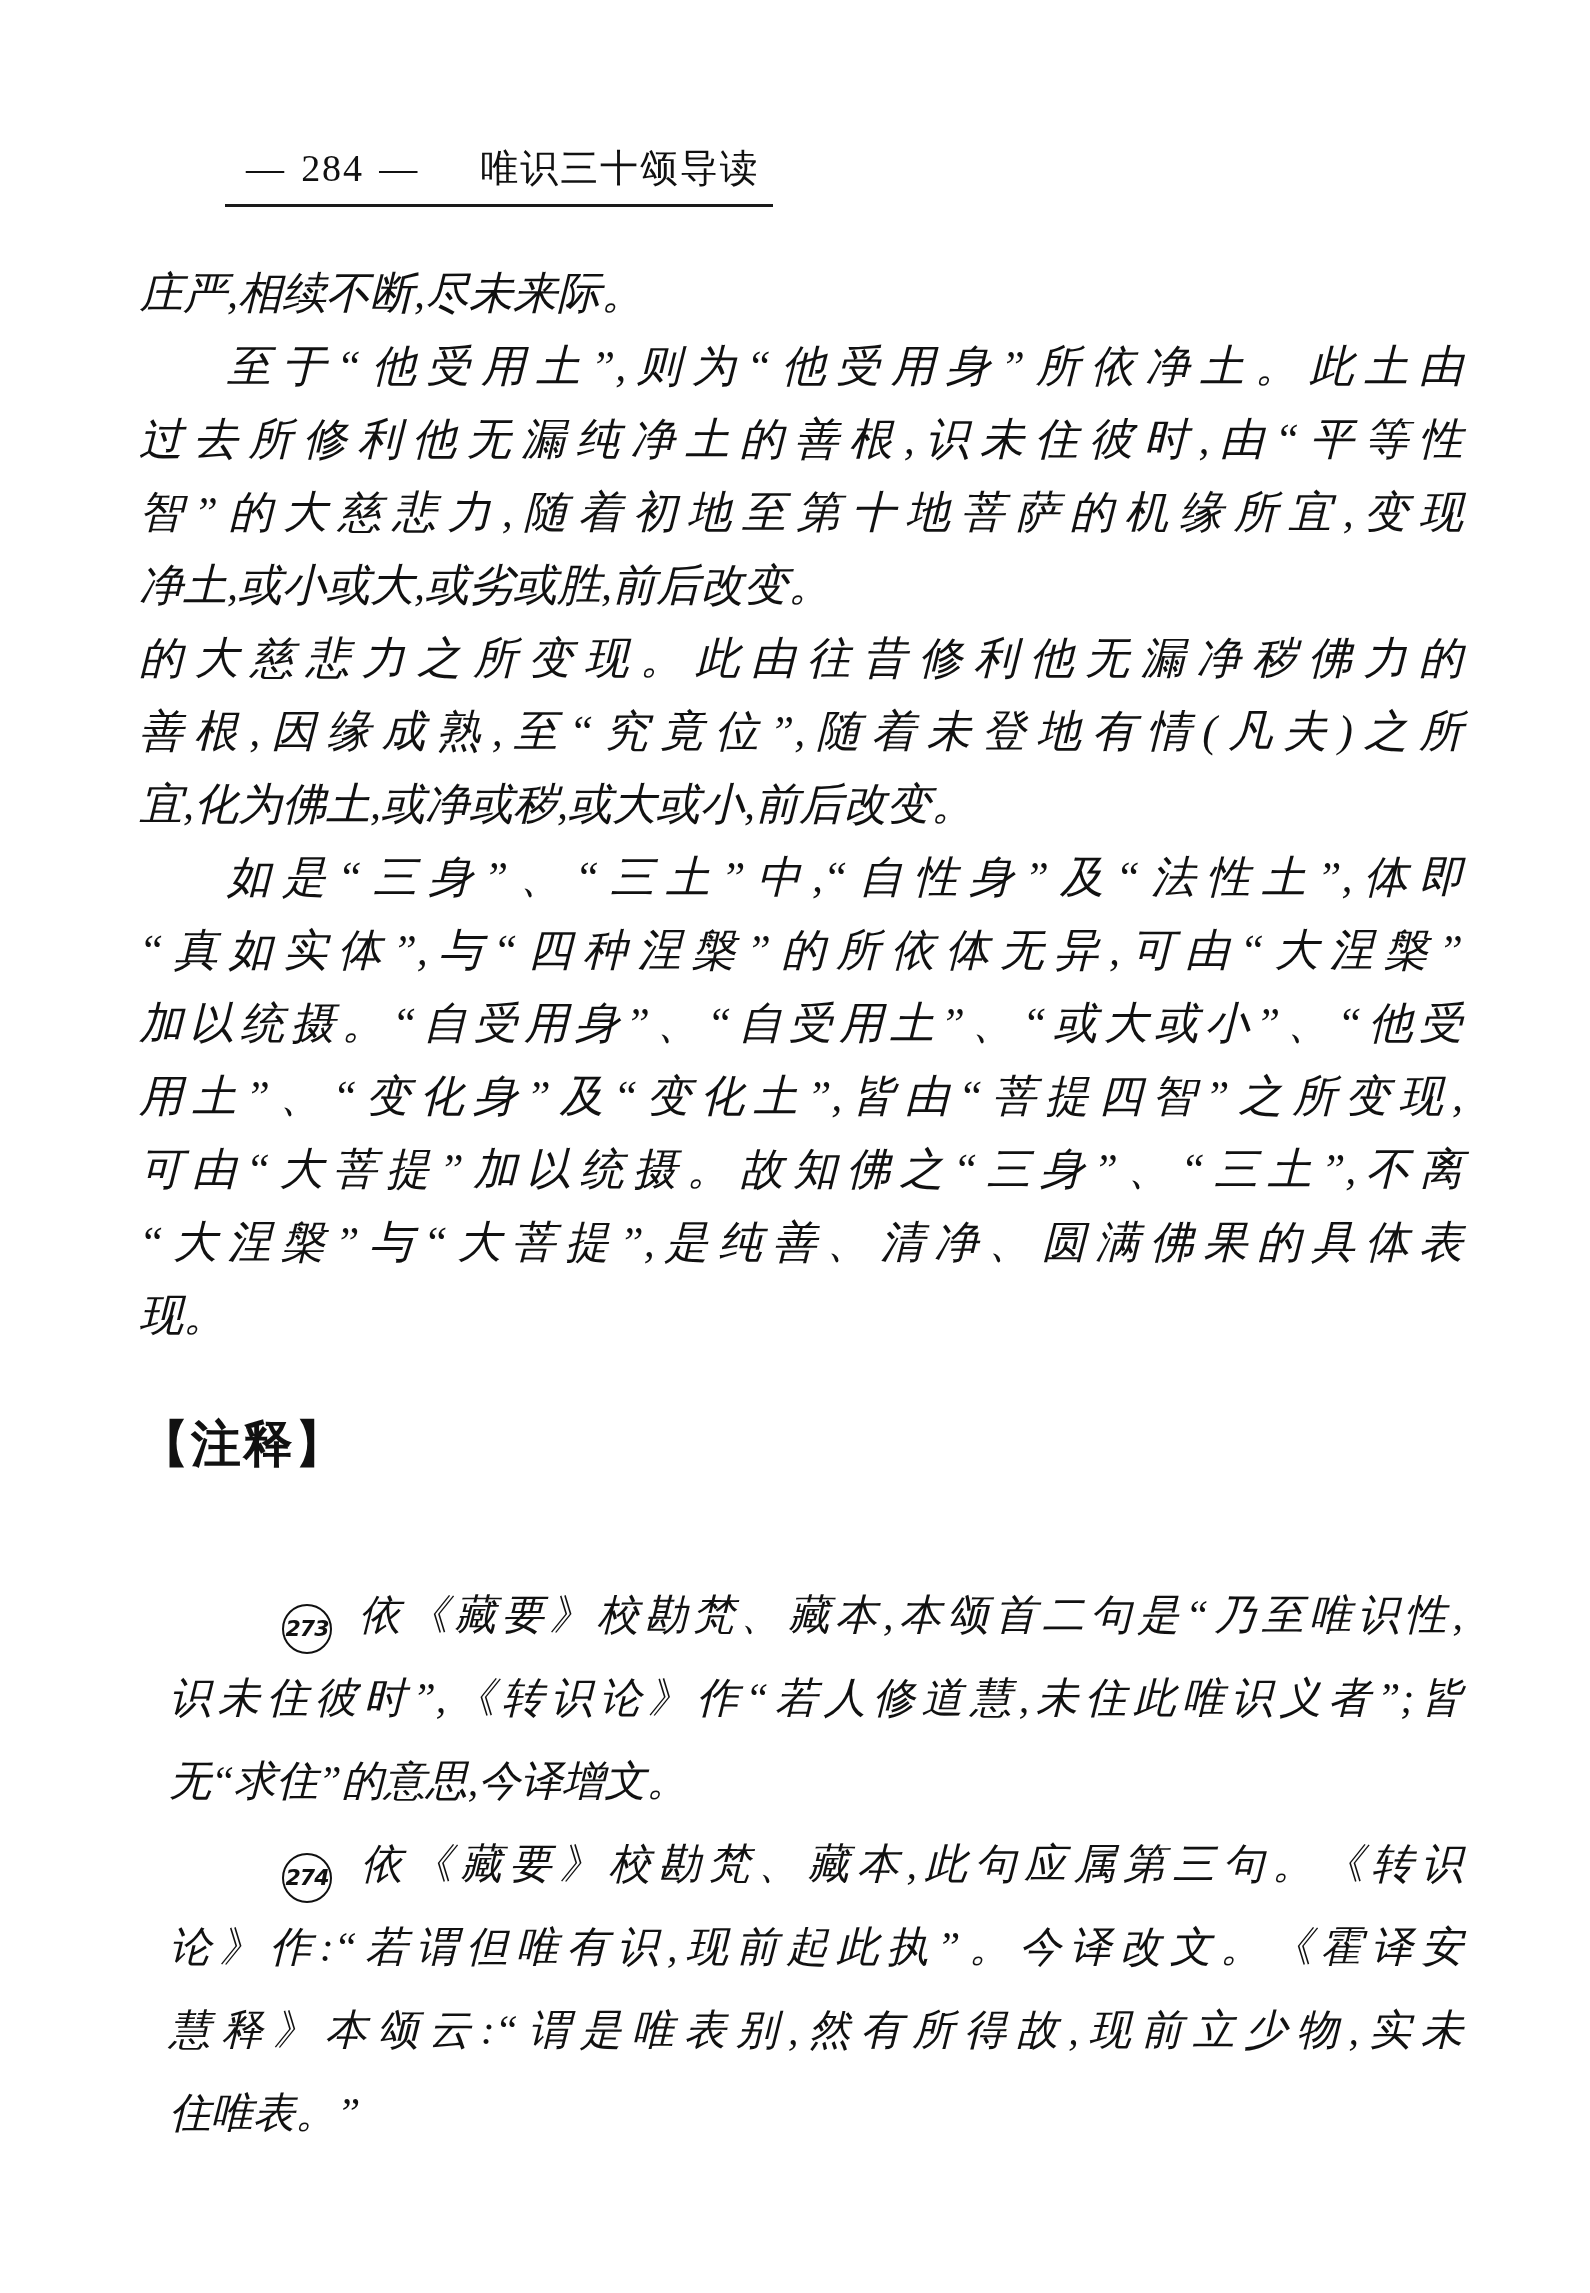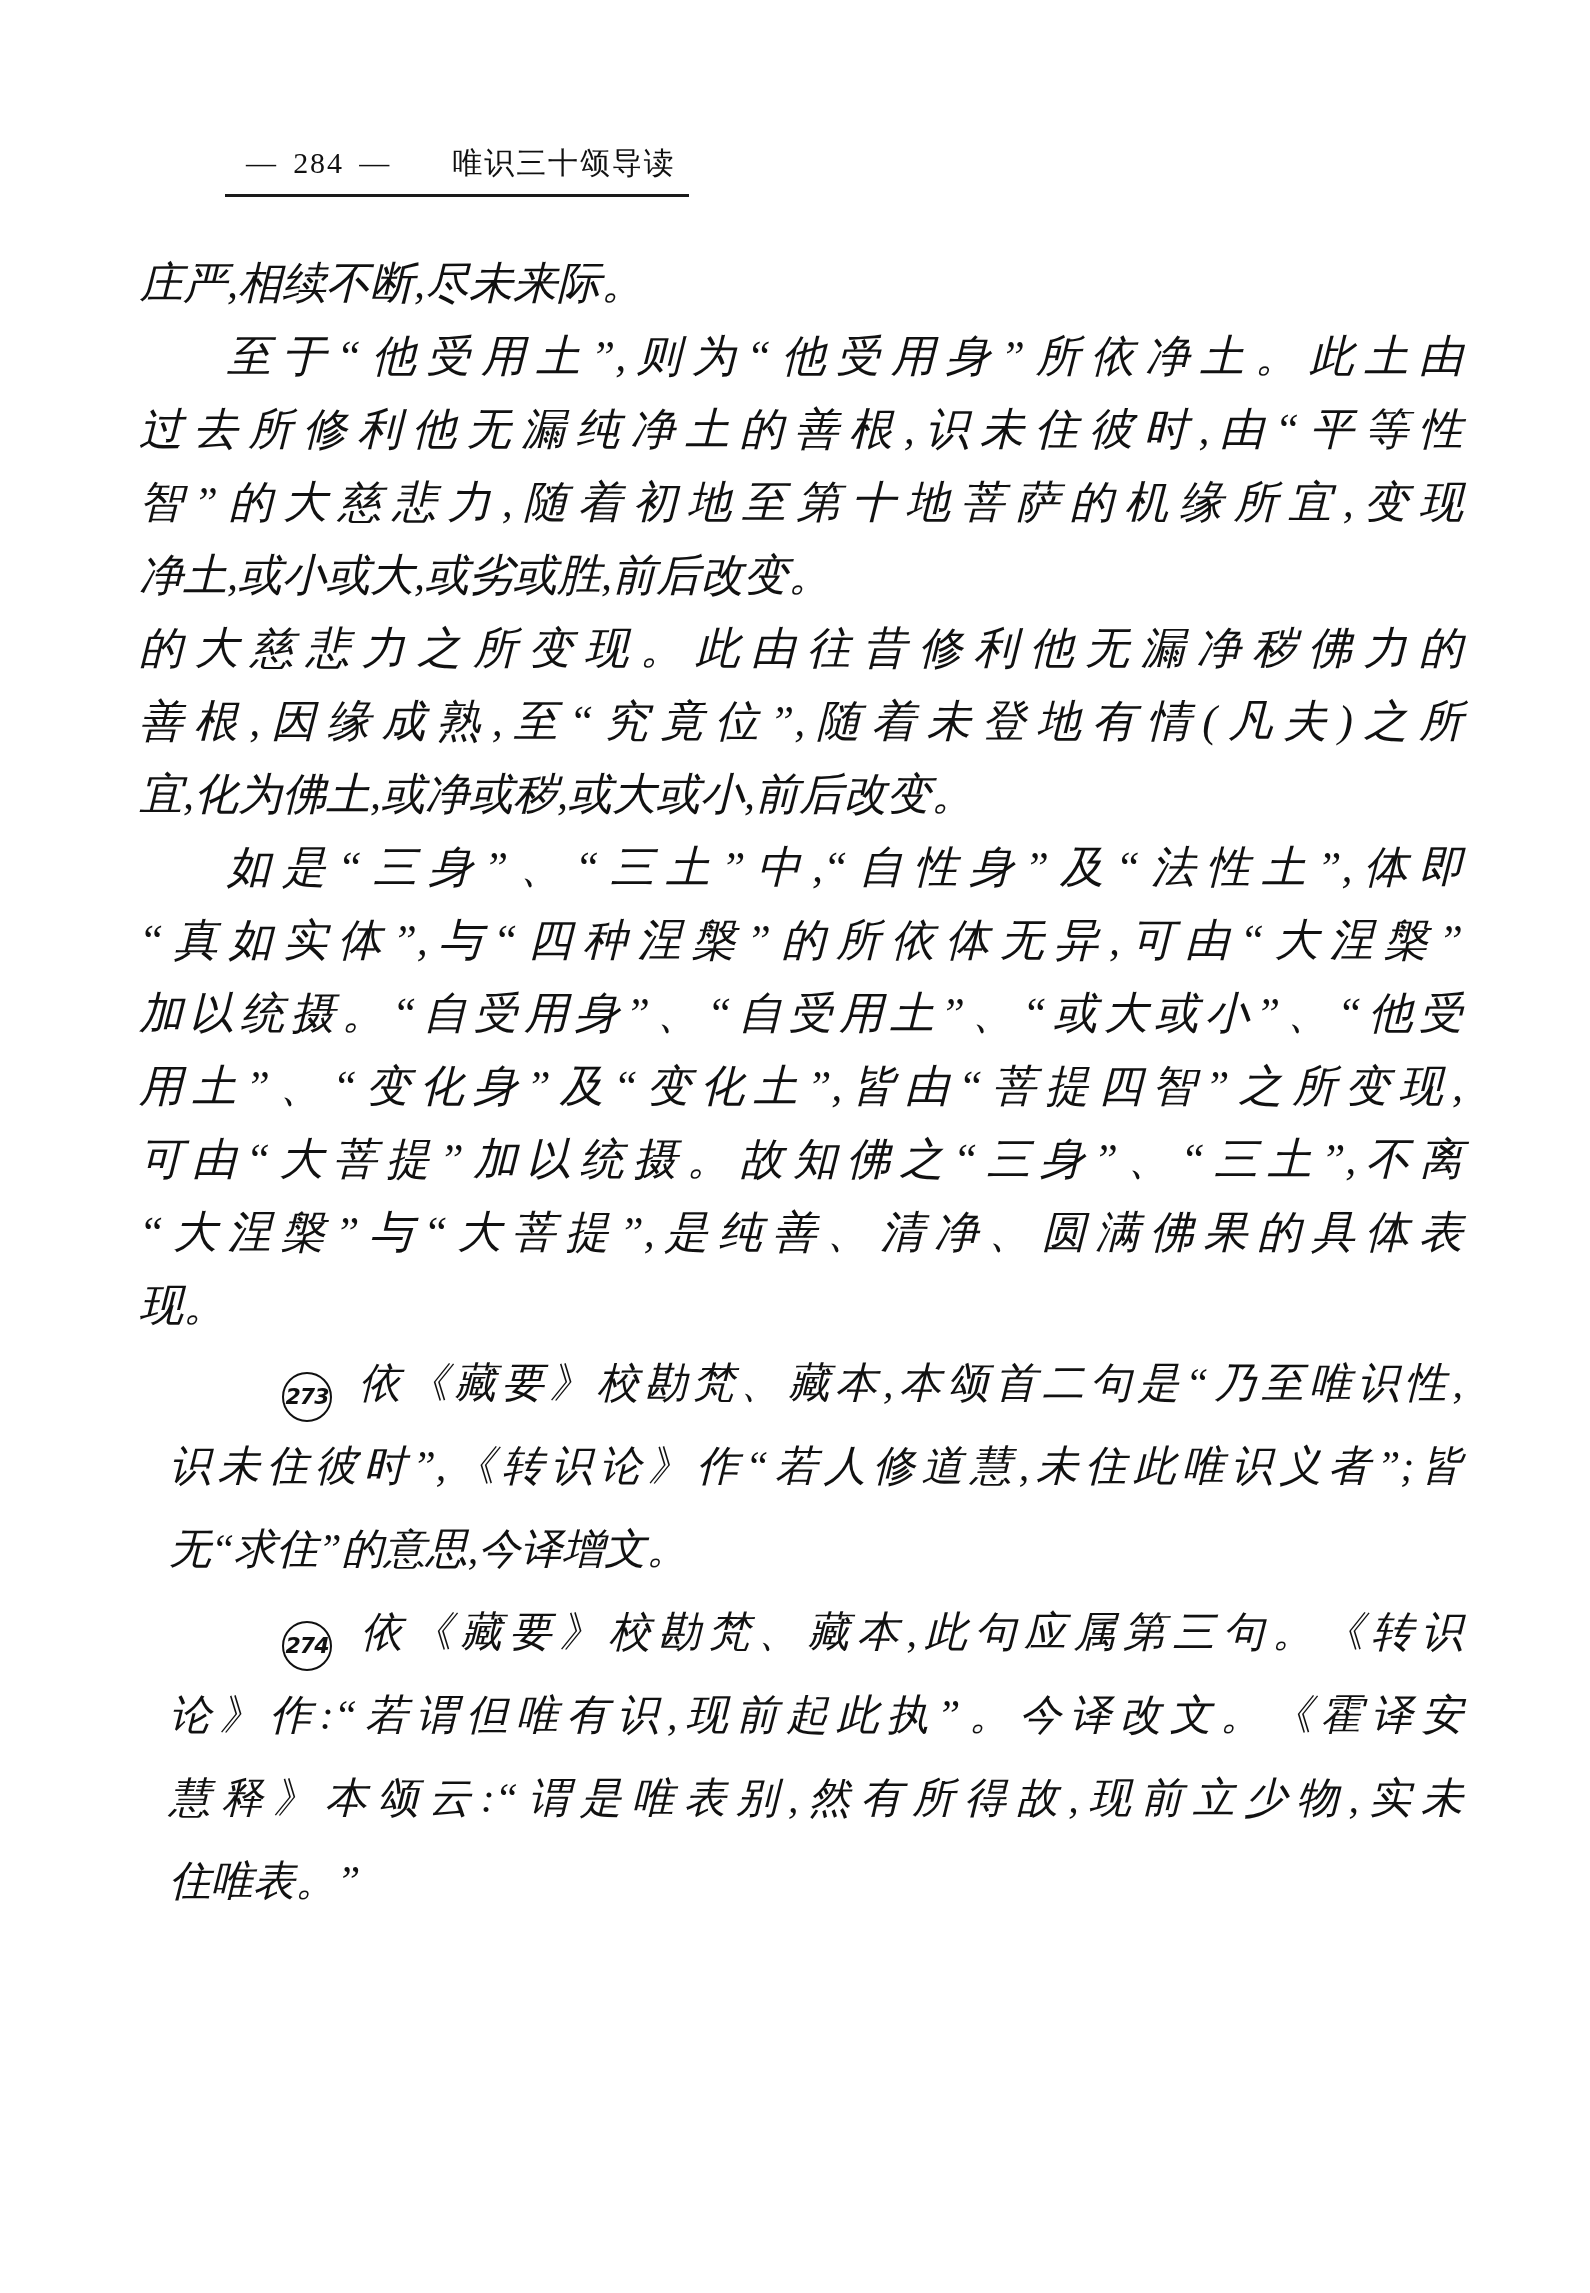--- a/index.html
+++ b/index.html
@@ -18,21 +18,21 @@
     box-sizing: border-box;
     padding: 143px 128px 0 139px;
     overflow: hidden;
   }
   
   .header {
     display: inline-block;
     margin-left: 86px;
     padding: 0 13.4px 9.6px 5.7px;
     border-bottom: 3.8px solid #1a1a1a;
-    font-size: 30px;
+    font-size: 38px;
     letter-spacing: 1.9px;
     white-space: nowrap;
   }
   .header .pagenum-group { margin-right: 46px; }
   .header .dash { padding: 0 15.3px; }
   .header-wrap { margin-bottom: 50px; }
   
   .body-text {
     font-size: 44px;
     line-height: 73px;
@@ -101,20 +101,21 @@
       <div class="line last">宜,化为佛土,或净或秽,或大或小,前后改变。</div>
       <div class="line indent">如是“三身”、“三土”中,“自性身”及“法性土”,体即</div>
       <div class="line">“真如实体”,与“四种涅槃”的所依体无异,可由“大涅槃”</div>
       <div class="line">加以统摄。“自受用身”、“自受用土”、“或大或小”、“他受</div>
       <div class="line">用土”、“变化身”及“变化土”,皆由“菩提四智”之所变现,</div>
       <div class="line">可由“大菩提”加以统摄。故知佛之“三身”、“三土”,不离</div>
       <div class="line">“大涅槃”与“大菩提”,是纯善、清净、圆满佛果的具体表</div>
       <div class="line last">现。</div>
     </div>
 
+  <div class="notes-heading">【注释】</div>
 
   <div class="notes">
       <div class="line note-first"><span class="badge">273</span><span>依《藏要》校勘梵、藏本,本颂首二句是“乃至唯识性,</span></div>
       <div class="line">识未住彼时”,《转识论》作“若人修道慧,未住此唯识义者”;皆</div>
       <div class="line last">无“求住”的意思,今译增文。</div>
       <div class="line note-first"><span class="badge">274</span><span>依《藏要》校勘梵、藏本,此句应属第三句。《转识</span></div>
       <div class="line">论》作:“若谓但唯有识,现前起此执”。今译改文。《霍译安</div>
       <div class="line">慧释》本颂云:“谓是唯表别,然有所得故,现前立少物,实未</div>
       <div class="line last">住唯表。”</div>
     </div>

